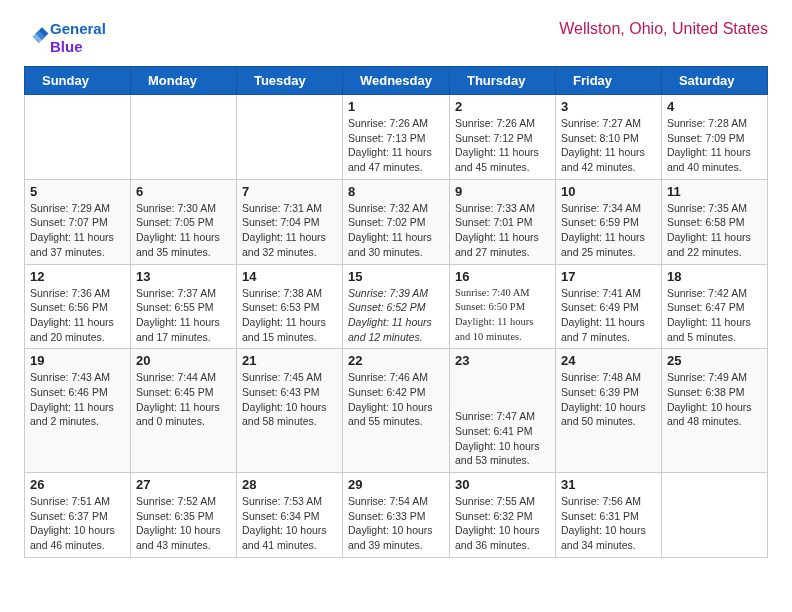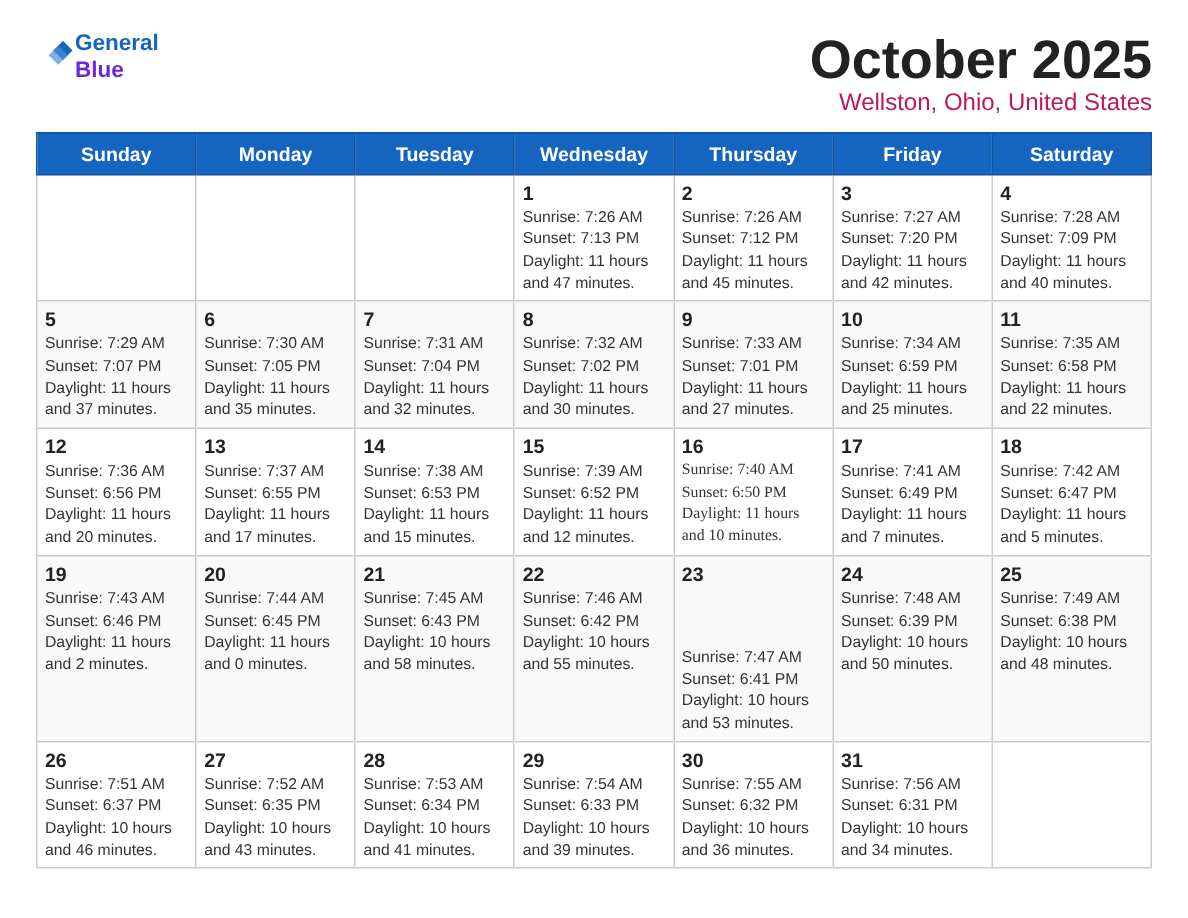--- a/index.html
+++ b/index.html
@@ -51,22 +51,22 @@
       border-collapse: collapse;
       border: 1px solid #ccc;
     }
     thead tr {
       background-color: #1565c0;
     }
     thead th {
       color: #fff;
       font-size: 13px;
       font-weight: bold;
-      padding: 6px 6px;
-      text-align: center;
+      padding: 6px 17px;
+      text-align: left;
       border: 1px solid #1555a0;
     }
     tbody tr {
       border-bottom: 1px solid #ccc;
     }
     tbody td {
       vertical-align: top;
       padding: 4px 5px;
       font-size: 10.5px;
       color: #222;
@@ -100,21 +100,20 @@
         <polygon points="20,4 28,12 20,20 12,12" fill="#1565c0"></polygon>
         <polygon points="16,8 24,16 16,24 8,16" fill="#4a90d9" opacity="0.7"></polygon>
       </svg>
     </div>
     <div class="logo-text">
       <div><span>General</span></div>
       <div><span style="color:#6d28d9">Blue</span></div>
     </div>
   </div>
   <div class="title-area">
-    <div class="month-title">October 2025</div>
     <div class="location">Wellston, Ohio, United States</div>
   </div>
 </div>
 
 <table>
   <thead>
     <tr>
     <th>Sunday</th>
         <th>Monday</th>
         <th>Tuesday</th>
@@ -137,21 +136,21 @@
         </td>
         <td>
           <div class="day-number">2</div>
           <div class="day-info" style="white-space: pre-line;">Sunrise: 7:26 AM
 Sunset: 7:12 PM
 Daylight: 11 hours and 45 minutes.</div>
         </td>
         <td>
           <div class="day-number">3</div>
           <div class="day-info" style="white-space: pre-line;">Sunrise: 7:27 AM
-Sunset: 7:20 PM
+Sunset: 8:10 PM
 Daylight: 11 hours and 42 minutes.</div>
         </td>
         <td>
           <div class="day-number">4</div>
           <div class="day-info" style="white-space: pre-line;">Sunrise: 7:28 AM
 Sunset: 7:09 PM
 Daylight: 11 hours and 40 minutes.</div>
         </td>
       </tr>
       <tr>
@@ -212,21 +211,21 @@
 Daylight: 11 hours and 17 minutes.</div>
         </td>
         <td>
           <div class="day-number">14</div>
           <div class="day-info" style="white-space: pre-line;">Sunrise: 7:38 AM
 Sunset: 6:53 PM
 Daylight: 11 hours and 15 minutes.</div>
         </td>
         <td>
           <div class="day-number">15</div>
-          <div class="day-info" style="white-space: pre-line;">Sunrise: 7:39 AM
+          <div class="day-info" style="white-space: pre-line; font-style: italic;">Sunrise: 7:39 AM
 Sunset: 6:52 PM
 Daylight: 11 hours and 12 minutes.</div>
         </td>
         <td>
           <div class="day-number">16</div>
           <div class="day-info" style="white-space: pre-line; font-family: Liberation Serif, serif;">Sunrise: 7:40 AM
 Sunset: 6:50 PM
 Daylight: 11 hours and 10 minutes.</div>
         </td>
         <td>

